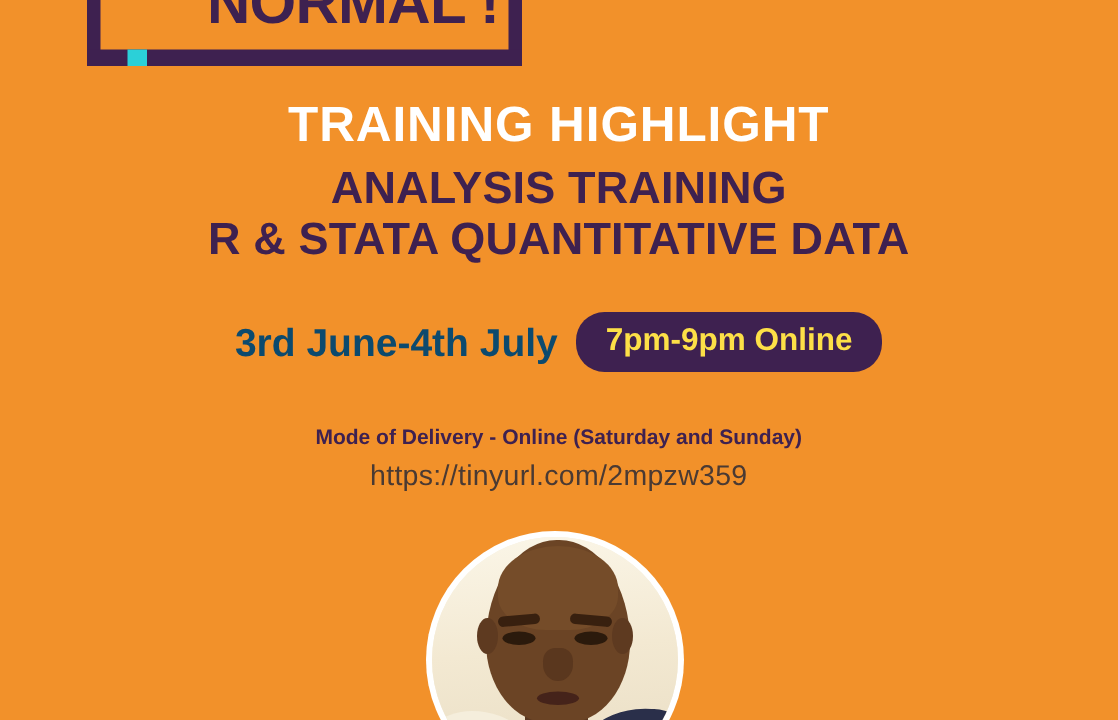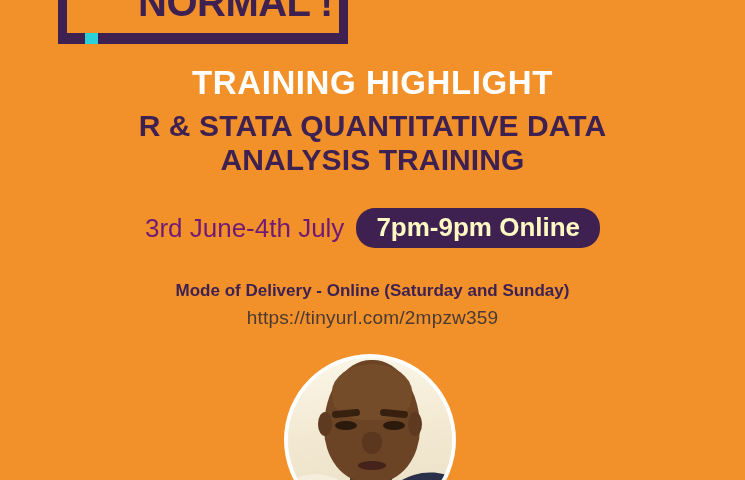--- a/index.html
+++ b/index.html
@@ -119,47 +119,47 @@
     left: 0;
     top: 208px;
     width: 745px;
     display: flex;
     align-items: center;
     justify-content: center;
     gap: 12px;
   }
   .date-text {
     font-size: 26px;
-    font-weight: normal;
-    color: #701a75;
+    font-weight: bold;
+    color: #0c4a6e;
     line-height: 32px;
     white-space: nowrap;
   }
   .time-pill {
     display: inline-block;
     background: #3E2150;
-    color: #fef9c3;
-    font-size: 26px;
+    color: #fde047;
+    font-size: 21px;
     font-weight: bold;
     border-radius: 19px;
     padding: 6px 20px 8px 20px;
     line-height: 26px;
     white-space: nowrap;
   }
 
   
   #delivery-area {
     position: absolute;
     left: 0;
     top: 280px;
     width: 745px;
     text-align: center;
   }
   .delivery-mode {
-    font-size: 17px;
+    font-size: 14px;
     font-weight: bold;
     color: #3E2150;
     line-height: 22px;
     margin: 0;
   }
   .delivery-url {
     font-size: 19px;
     font-weight: normal;
     color: #4A3A33;
     line-height: 26px;
@@ -308,22 +308,22 @@
     <div class="logo-frame-right"></div>
     <div class="logo-frame-bottom"></div>
     <div class="logo-accent"></div>
     <div class="logo-word">NORMAL</div>
     <div class="logo-bang">!</div>
   </div>
 
   <div id="headline-area">
     <p class="kicker">TRAINING HIGHLIGHT</p>
     <p class="main-title">
+      <span class="tline">ANALYSIS TRAINING</span>
       <span class="tline">R &amp; STATA QUANTITATIVE DATA</span>
-      <span class="tline">ANALYSIS TRAINING</span>
     </p>
   </div>
 
   <div id="date-row">
     <span class="date-text">3rd June-4th July</span>
     <span class="time-pill">7pm-9pm Online</span>
   </div>
 
   <div id="delivery-area">
     <p class="delivery-mode">Mode of Delivery - Online (Saturday and Sunday)</p>

